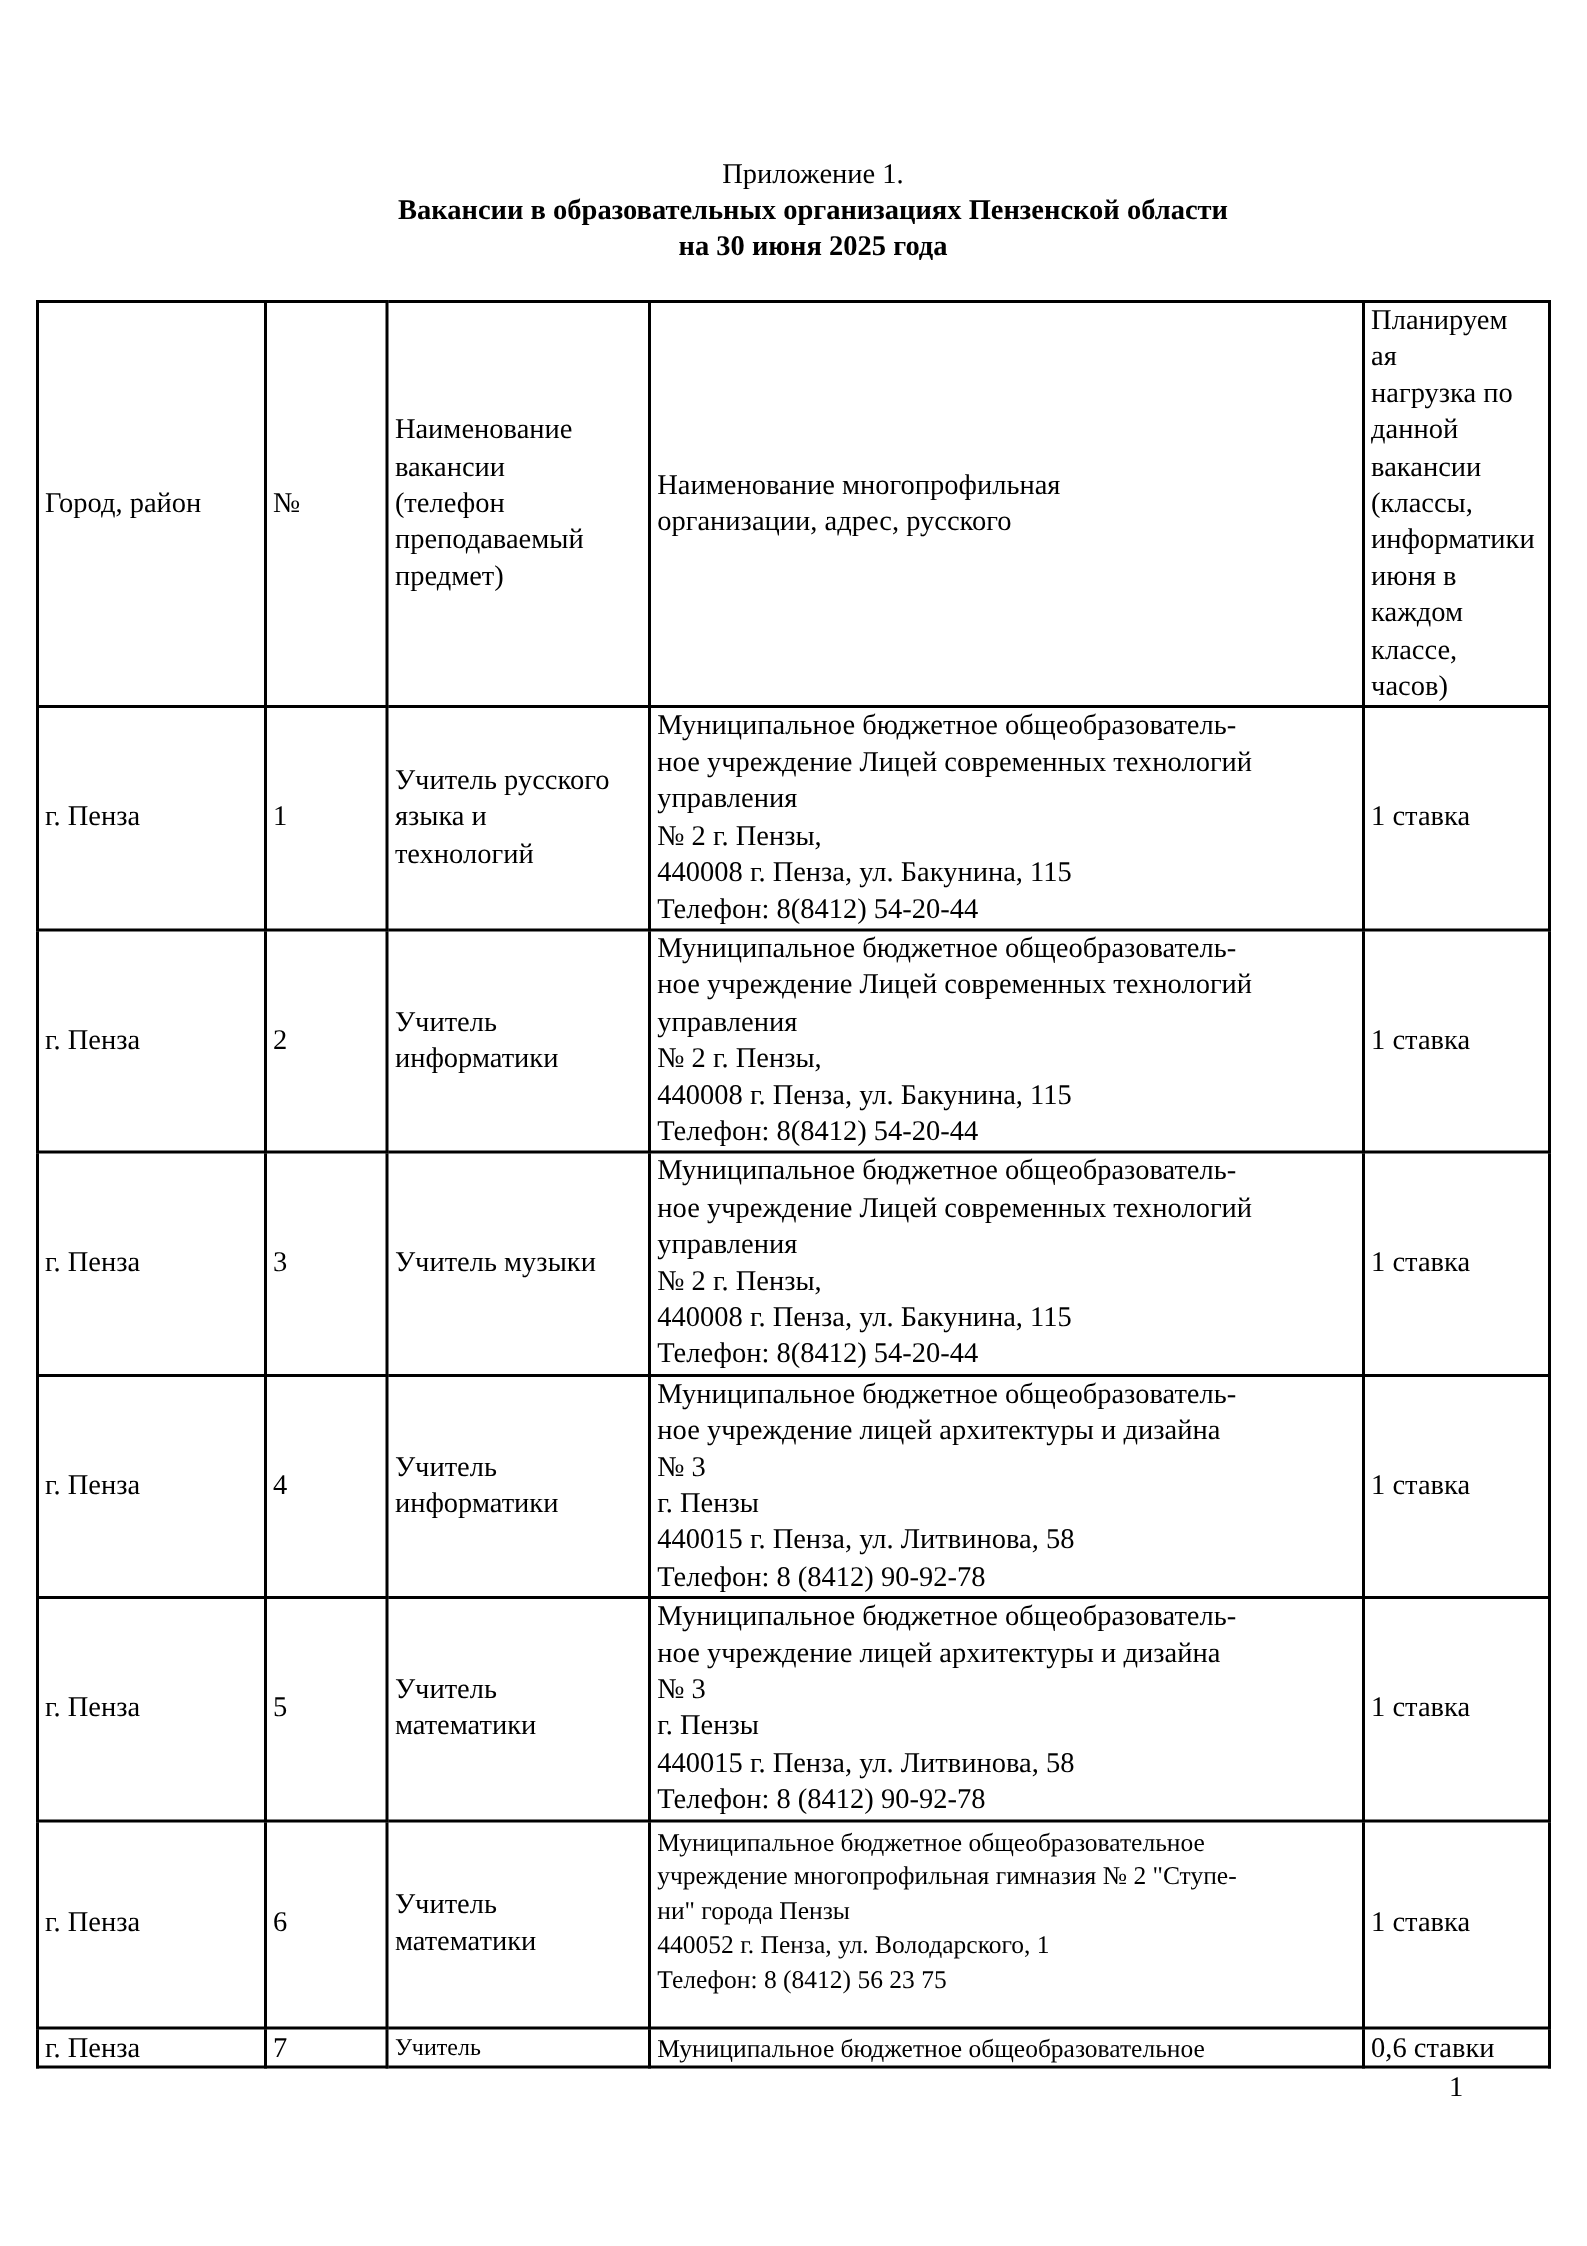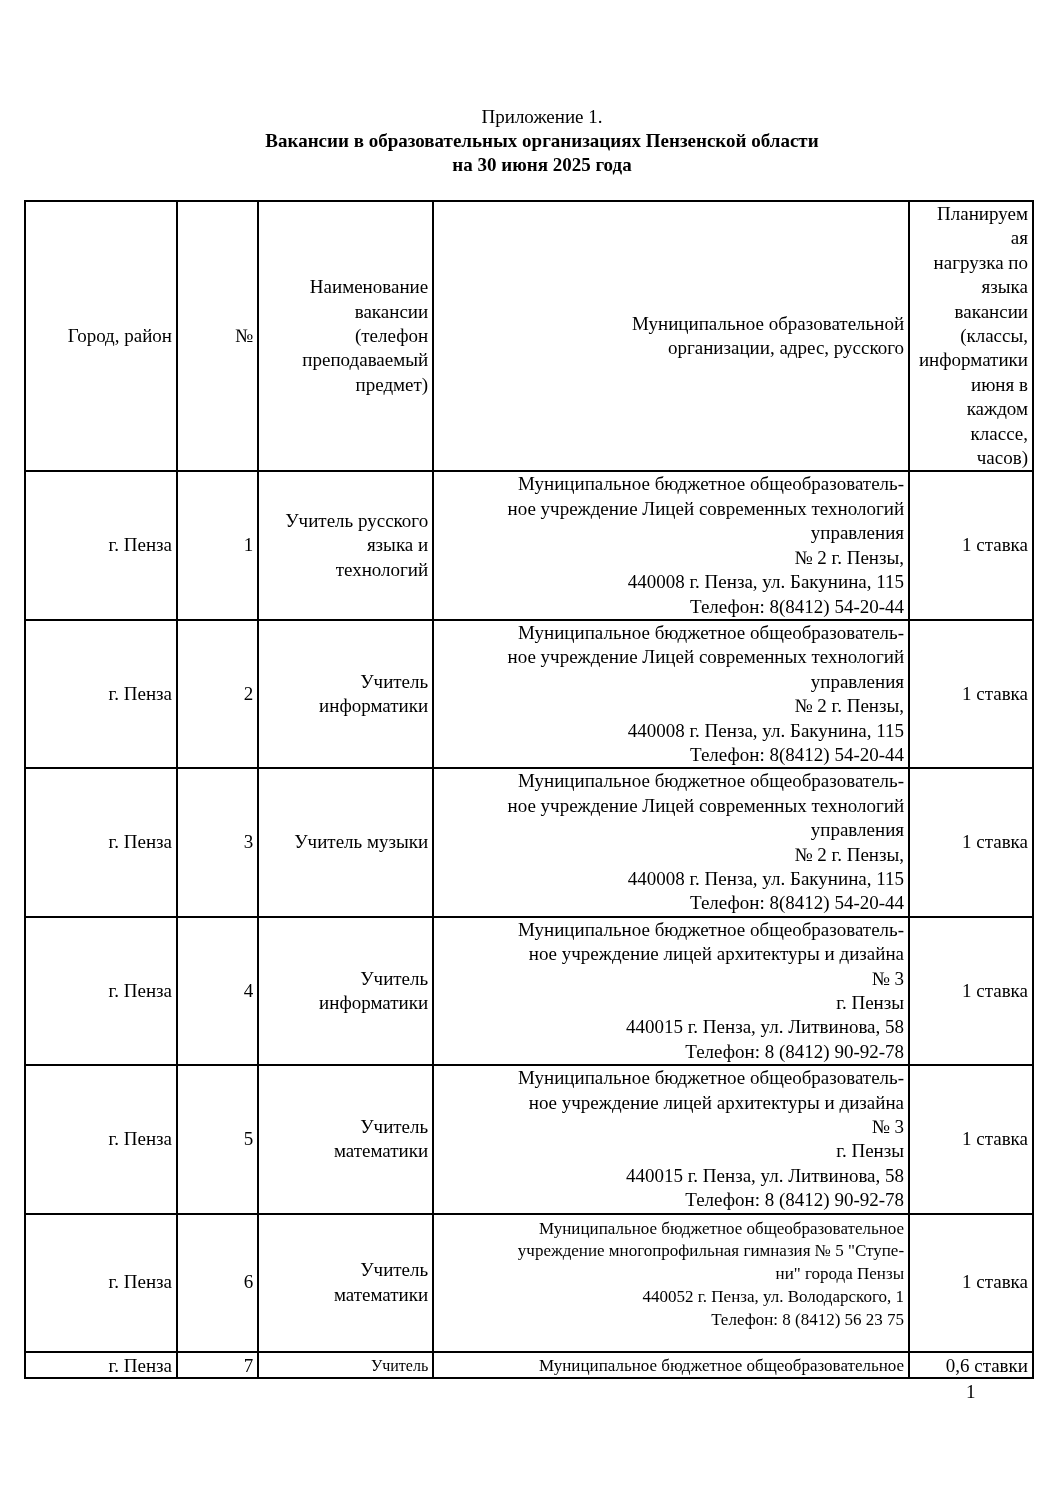--- a/index.html
+++ b/index.html
@@ -8,21 +8,21 @@
     font-family: "Liberation Serif", "DejaVu Serif", serif; color: #000;
   }
   .header { position: absolute; left: 0; top: 105px; width: 1084px; text-align: center; }
   .header .appendix { font-size: 19px; line-height: 24px; }
   .header .title { font-size: 19px; font-weight: bold; line-height: 24px; }
   table.vac {
     position: absolute; left: 24px; top: 200px;
     border-collapse: collapse; table-layout: fixed; width: 1010px;
   }
   table.vac td, table.vac th {
-    border: 2px solid #000; padding: 0 4px; text-align: right; vertical-align: middle;
+    border: 2px solid #000; padding: 0 4px; text-align: left; vertical-align: middle;
     font-weight: normal; font-size: 19px; line-height: 24.4px;
   }
   .c-city { width: 146px; }
   .c-num { width: 78px; }
   .c-vac { width: 168px; }
   .c-org { width: 457px; }
   .c-load { width: 119px; }
   th.h-num { font-weight: bold; font-size: 21px; }
   th.h-load { line-height: 24.3px; padding: 0 2px; }
   td.num { text-align: right; padding-right: 16px; }
@@ -61,28 +61,28 @@
     <th>Город, район</th>
     <th class="h-num">№</th>
     <th>
       <span class="line">Наименование</span>
       <span class="line">вакансии</span>
       <span class="line">(телефон</span>
       <span class="line">преподаваемый</span>
       <span class="line">предмет)</span>
     </th>
     <th>
-      <span class="line">Муниципальное образовательной</span>
+      <span class="line">Наименование многопрофильная</span>
       <span class="line">организации, адрес, русского</span>
     </th>
     <th class="h-load">
       <span class="line">Планируем</span>
       <span class="line">ая</span>
       <span class="line">нагрузка по</span>
-      <span class="line">языка</span>
+      <span class="line">данной</span>
       <span class="line">вакансии</span>
       <span class="line">(классы,</span>
       <span class="line">информатики</span>
       <span class="line">июня в</span>
       <span class="line">каждом</span>
       <span class="line">классе,</span>
       <span class="line">часов)</span>
     </th>
   </tr>
 
@@ -178,21 +178,21 @@
 
   <tr class="r-row6">
     <td>г. Пенза</td>
     <td class="num">6</td>
     <td class="vac-name">
       <span class="line">Учитель</span>
       <span class="line">математики</span>
     </td>
     <td class="org small">
       <span class="line">Муниципальное бюджетное общеобразовательное</span>
-      <span class="line">учреждение многопрофильная гимназия № 5 "Ступе-</span>
+      <span class="line">учреждение многопрофильная гимназия № 2 "Ступе-</span>
       <span class="line">ни" города Пензы</span>
       <span class="line">440052 г. Пенза, ул. Володарского, 1</span>
       <span class="line">Телефон: 8 (8412) 56 23 75</span>
     </td>
     <td>1 ставка</td>
   </tr>
 
   <tr class="r-row7">
     <td>г. Пенза</td>
     <td class="num">7</td>

